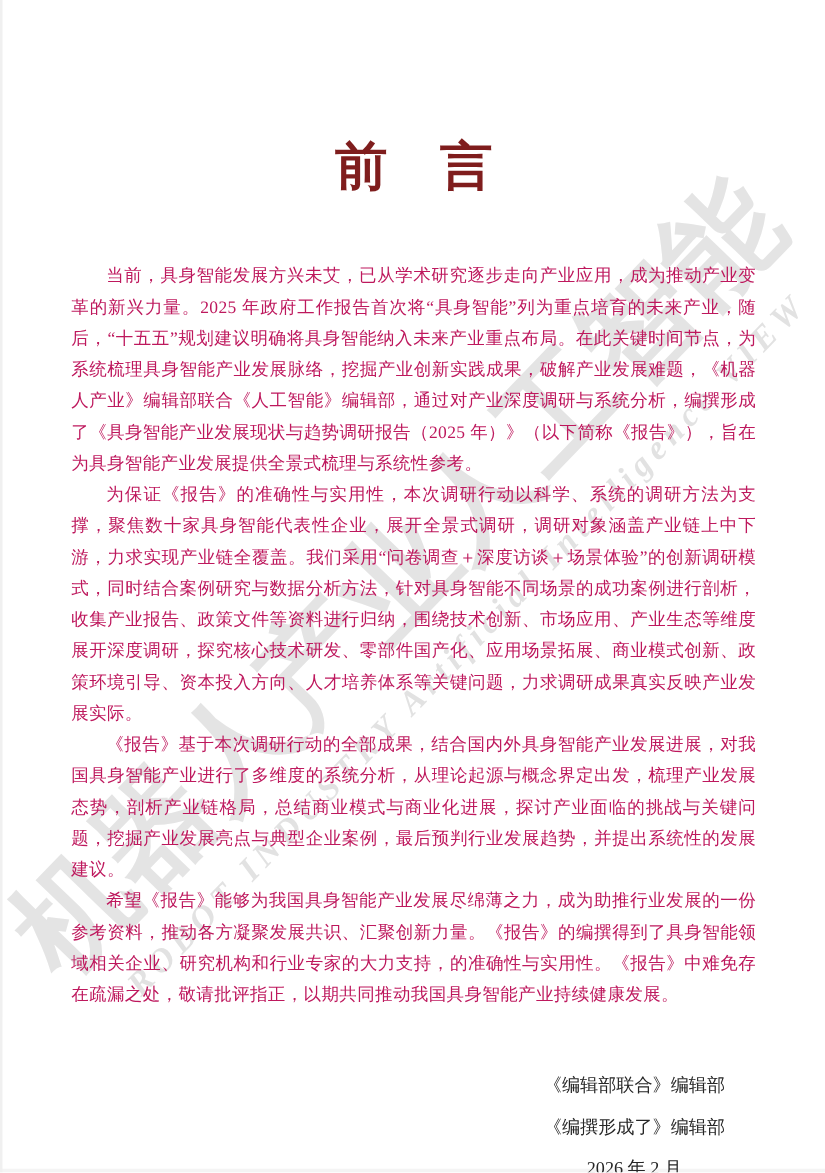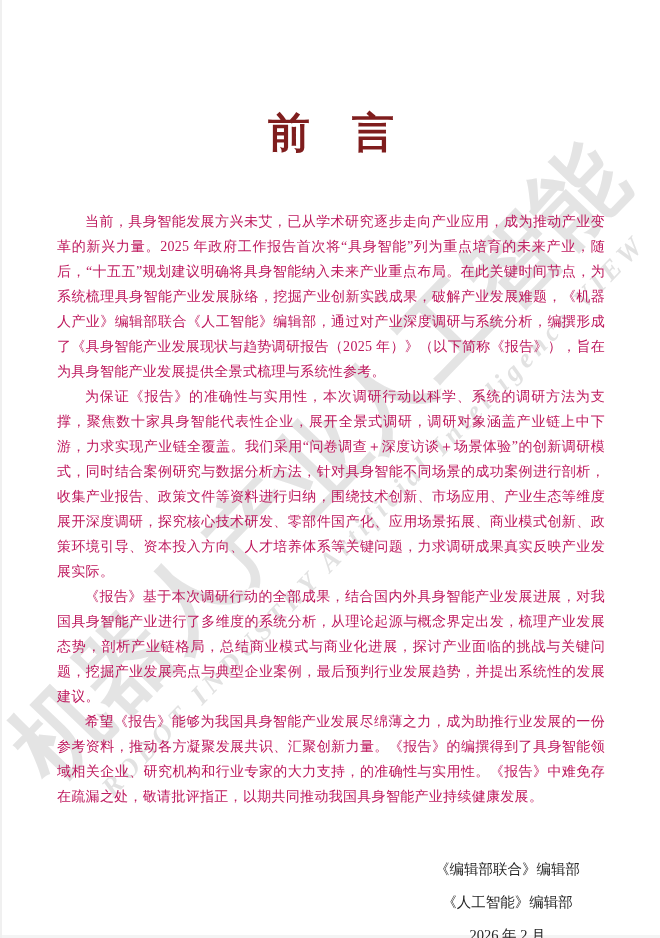--- a/index.html
+++ b/index.html
@@ -95,18 +95,18 @@
 
     <div class="body-text">
       <p>当前，具身智能发展方兴未艾，已从学术研究逐步走向产业应用，成为推动产业变革的新兴力量。2025 年政府工作报告首次将“具身智能”列为重点培育的未来产业，随后，“十五五”规划建议明确将具身智能纳入未来产业重点布局。在此关键时间节点，为系统梳理具身智能产业发展脉络，挖掘产业创新实践成果，破解产业发展难题，《机器人产业》编辑部联合《人工智能》编辑部，通过对产业深度调研与系统分析，编撰形成了《具身智能产业发展现状与趋势调研报告（2025 年）》（以下简称《报告》），旨在为具身智能产业发展提供全景式梳理与系统性参考。</p>
       <p>为保证《报告》的准确性与实用性，本次调研行动以科学、系统的调研方法为支撑，聚焦数十家具身智能代表性企业，展开全景式调研，调研对象涵盖产业链上中下游，力求实现产业链全覆盖。我们采用“问卷调查＋深度访谈＋场景体验”的创新调研模式，同时结合案例研究与数据分析方法，针对具身智能不同场景的成功案例进行剖析，收集产业报告、政策文件等资料进行归纳，围绕技术创新、市场应用、产业生态等维度展开深度调研，探究核心技术研发、零部件国产化、应用场景拓展、商业模式创新、政策环境引导、资本投入方向、人才培养体系等关键问题，力求调研成果真实反映产业发展实际。</p>
       <p>《报告》基于本次调研行动的全部成果，结合国内外具身智能产业发展进展，对我国具身智能产业进行了多维度的系统分析，从理论起源与概念界定出发，梳理产业发展态势，剖析产业链格局，总结商业模式与商业化进展，探讨产业面临的挑战与关键问题，挖掘产业发展亮点与典型企业案例，最后预判行业发展趋势，并提出系统性的发展建议。</p>
       <p>希望《报告》能够为我国具身智能产业发展尽绵薄之力，成为助推行业发展的一份参考资料，推动各方凝聚发展共识、汇聚创新力量。《报告》的编撰得到了具身智能领域相关企业、研究机构和行业专家的大力支持，的准确性与实用性。《报告》中难免存在疏漏之处，敬请批评指正，以期共同推动我国具身智能产业持续健康发展。</p>
     </div>
 
     <div class="signature">
       <div class="sig-line">《编辑部联合》编辑部</div>
-      <div class="sig-line">《人工智能》编辑部</div>
+      <div class="sig-line">《编撰形成了》编辑部</div>
       <div class="sig-line">2026 年 2 月</div>
     </div>
 
   </div>
 </div>
 
 </body></html>

